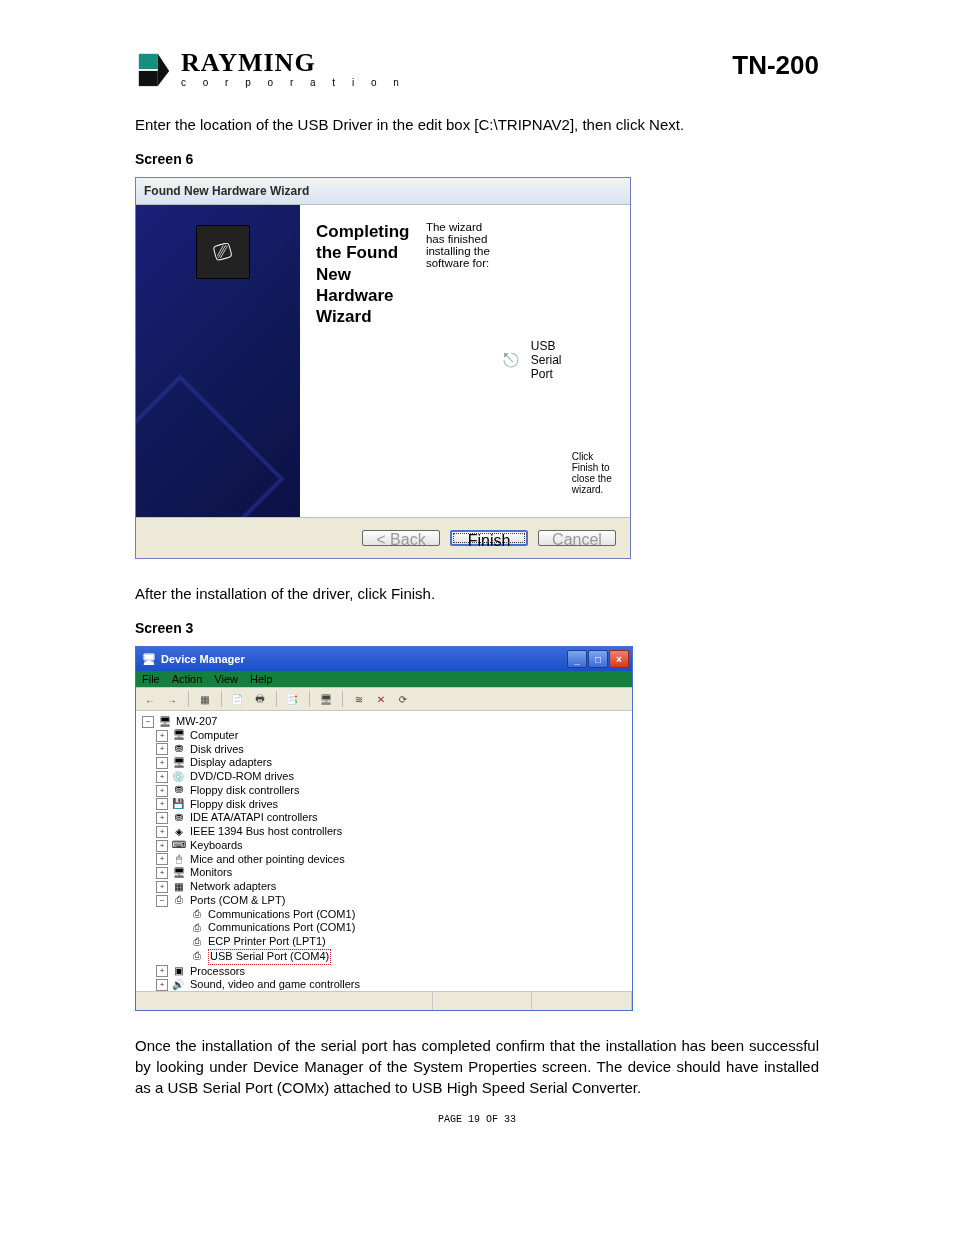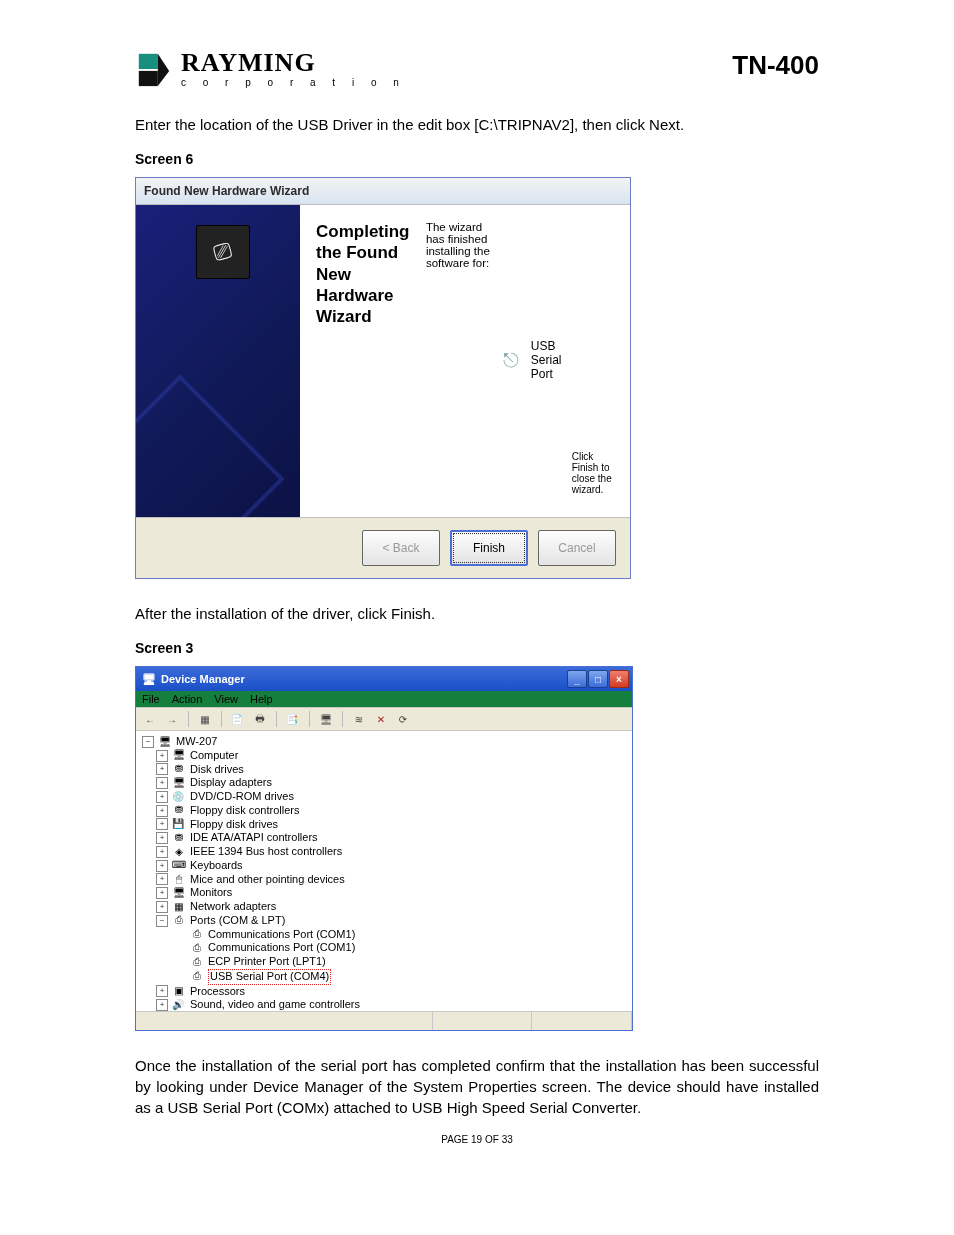--- a/index.html
+++ b/index.html
@@ -158,22 +158,22 @@
   .wizard-buttons {
     border-top: 1px solid #c0c0c0;
     padding: 12px 14px;
     display: flex;
     justify-content: flex-end;
     gap: 10px;
     background: #ece9d8;
   }
   .xp-btn {
     min-width: 78px;
-    height: 36px;
-    font-size: 12px;
+    height: 16px;
+    font-size: 16px;
     border: 1px solid #666;
     background: linear-gradient(#fefefe, #e3e3e3);
     border-radius: 2px;
     padding: 0 10px;
     cursor: pointer;
   }
   .xp-btn.default {
     border: 2px solid #4a6fd4;
     outline: 1px dotted #333;
     outline-offset: -4px;
@@ -311,20 +311,21 @@
     height: 18px;
     display: flex;
   }
   .dm-status span {
     border-right: 1px solid #c7c7c7;
   }
   .page-footer-center {
     text-align: center;
     font-size: 10px;
     margin-top: 16px;
+    font-family: Liberation Mono, monospace;
   }
   .page-footer-right {
     text-align: right;
     font-size: 12px;
     margin-top: 6px;
   }
 </style>
 </head>
 <body>
 
@@ -337,21 +338,21 @@
           <path d="M4 4 L24 4 L24 20 L4 20 Z" fill="#168f7f"></path>
           <path d="M4 22 L24 22 L24 38 L4 38 Z" fill="#111"></path>
           <path d="M24 4 L24 38 L36 22 Z" fill="#111"></path>
         </svg>
       </div>
       <div class="logo-text">
         <span class="logo-name">RAYMING</span>
         <span class="logo-sub">c o r p o r a t i o n</span>
       </div>
     </div>
-    <div class="product-code">TN-400</div>
+    <div class="product-code">TN-200</div>
   </div>
 
   <p class="body-text">Enter the location of the USB Driver in the edit box [C:\TRIPNAV2], then click Next.</p>
 
   <p class="section-label">Screen 6</p>
 
   <div class="wizard-window">
     <div class="wizard-title">Found New Hardware Wizard</div>
     <div class="wizard-body">
       <div class="wizard-side">

